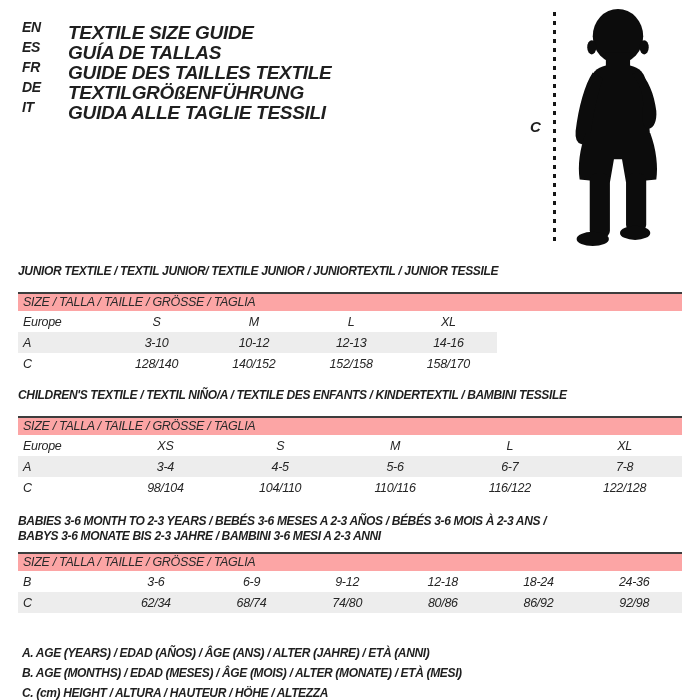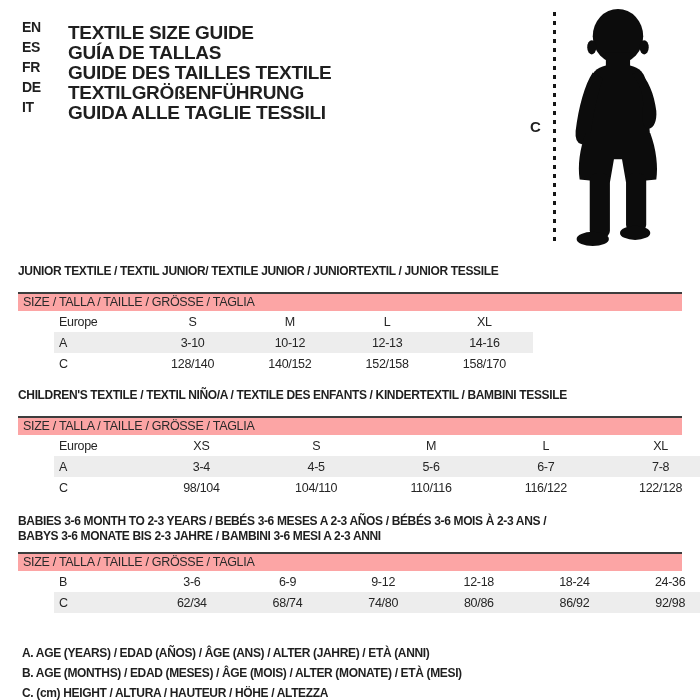--- a/index.html
+++ b/index.html
@@ -1,39 +1,39 @@
 <!DOCTYPE html>
 <html><head>
 <meta charset="utf-8">
 <style>
   * { margin:0; padding:0; box-sizing:border-box; }
   html,body { width:700px; height:700px; background:#ffffff; overflow:hidden;
     font-family:"Liberation Sans", sans-serif; color:#1f1f1f; }
-  .canvas { position:relative; width:604px; height:700px; background:#fff; }
+  .canvas { position:relative; width:604px; height:700px; background:#fff;font-style:italic; }
 
   
   .lang-list { position:absolute; left:22px; top:17px; }
   .lang-row { display:flex; height:20px; align-items:center; }
   .lang-code { width:46px; font-weight:700; font-size:14px; letter-spacing:-0.3px; }
   .lang-title { font-weight:700; font-size:19px; letter-spacing:-0.3px;margin-top:12px; }
 
   
   .figure-area { position:absolute; left:520px; top:0; width:180px; height:260px; }
   .dash-line { position:absolute; left:33px; top:12px; width:3px; height:230px;
     background:repeating-linear-gradient(to bottom, #151515 0 4px, transparent 4px 9px); }
   .measure-label { position:absolute; left:10px; top:118px; font-weight:700; font-size:15px; }
   .silhouette { position:absolute; left:45px; top:6px; }
 
   
   .content { position:absolute; left:18px; top:264px; width:664px; }
   .section-heading { font-weight:700; font-size:12px; line-height:15px; letter-spacing:-0.35px; }
   .gap-a { margin-top:14px; }
   .size-bar { margin-top:13px; height:19px; line-height:17px; background:#fca5a5;
     border-top:2px solid #3d3d3d; padding-left:5px; font-size:12.5px; letter-spacing:-0.3px; color:#2a2a2a; }
-  table { border-collapse:collapse; table-layout:fixed; width:664px;margin-left:36px; }
+  table { border-collapse:collapse; table-layout:fixed; width:664px; }
   table.narrow { width:479px; }
   td { height:21px; font-size:12.5px; letter-spacing:-0.3px; text-align:center; vertical-align:middle; color:#262626; }
   td.rowlabel { width:90px; text-align:left; padding-left:5px; }
   tr.shaded td { background:#ededed; }
   .babies-heading { margin-top:16px; }
   .bar-tight { margin-top:8px; }
 
   
   .notes { margin-top:30px; margin-left:4px; }
   .note-line { font-weight:700; font-size:12px; line-height:20px; letter-spacing:-0.35px; }

